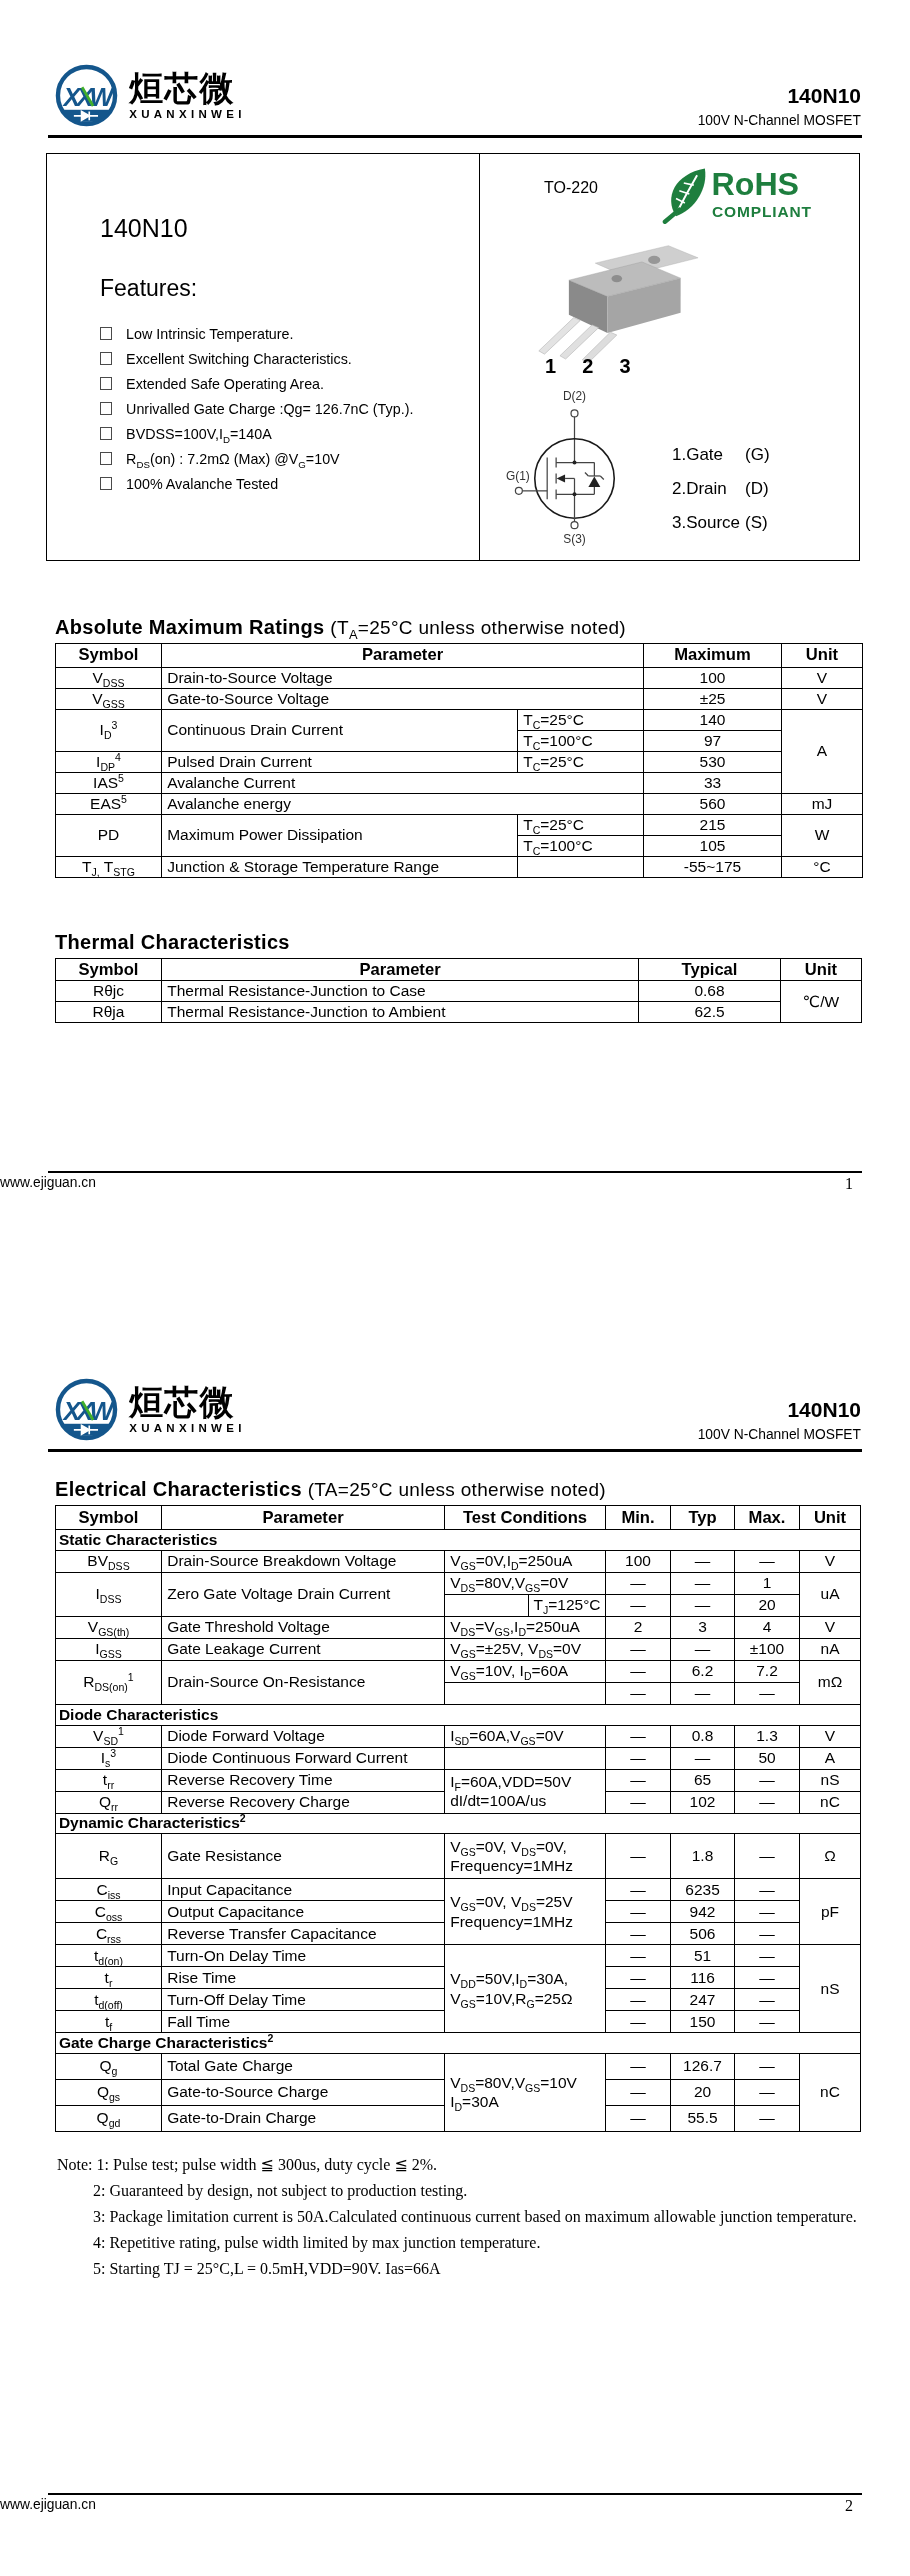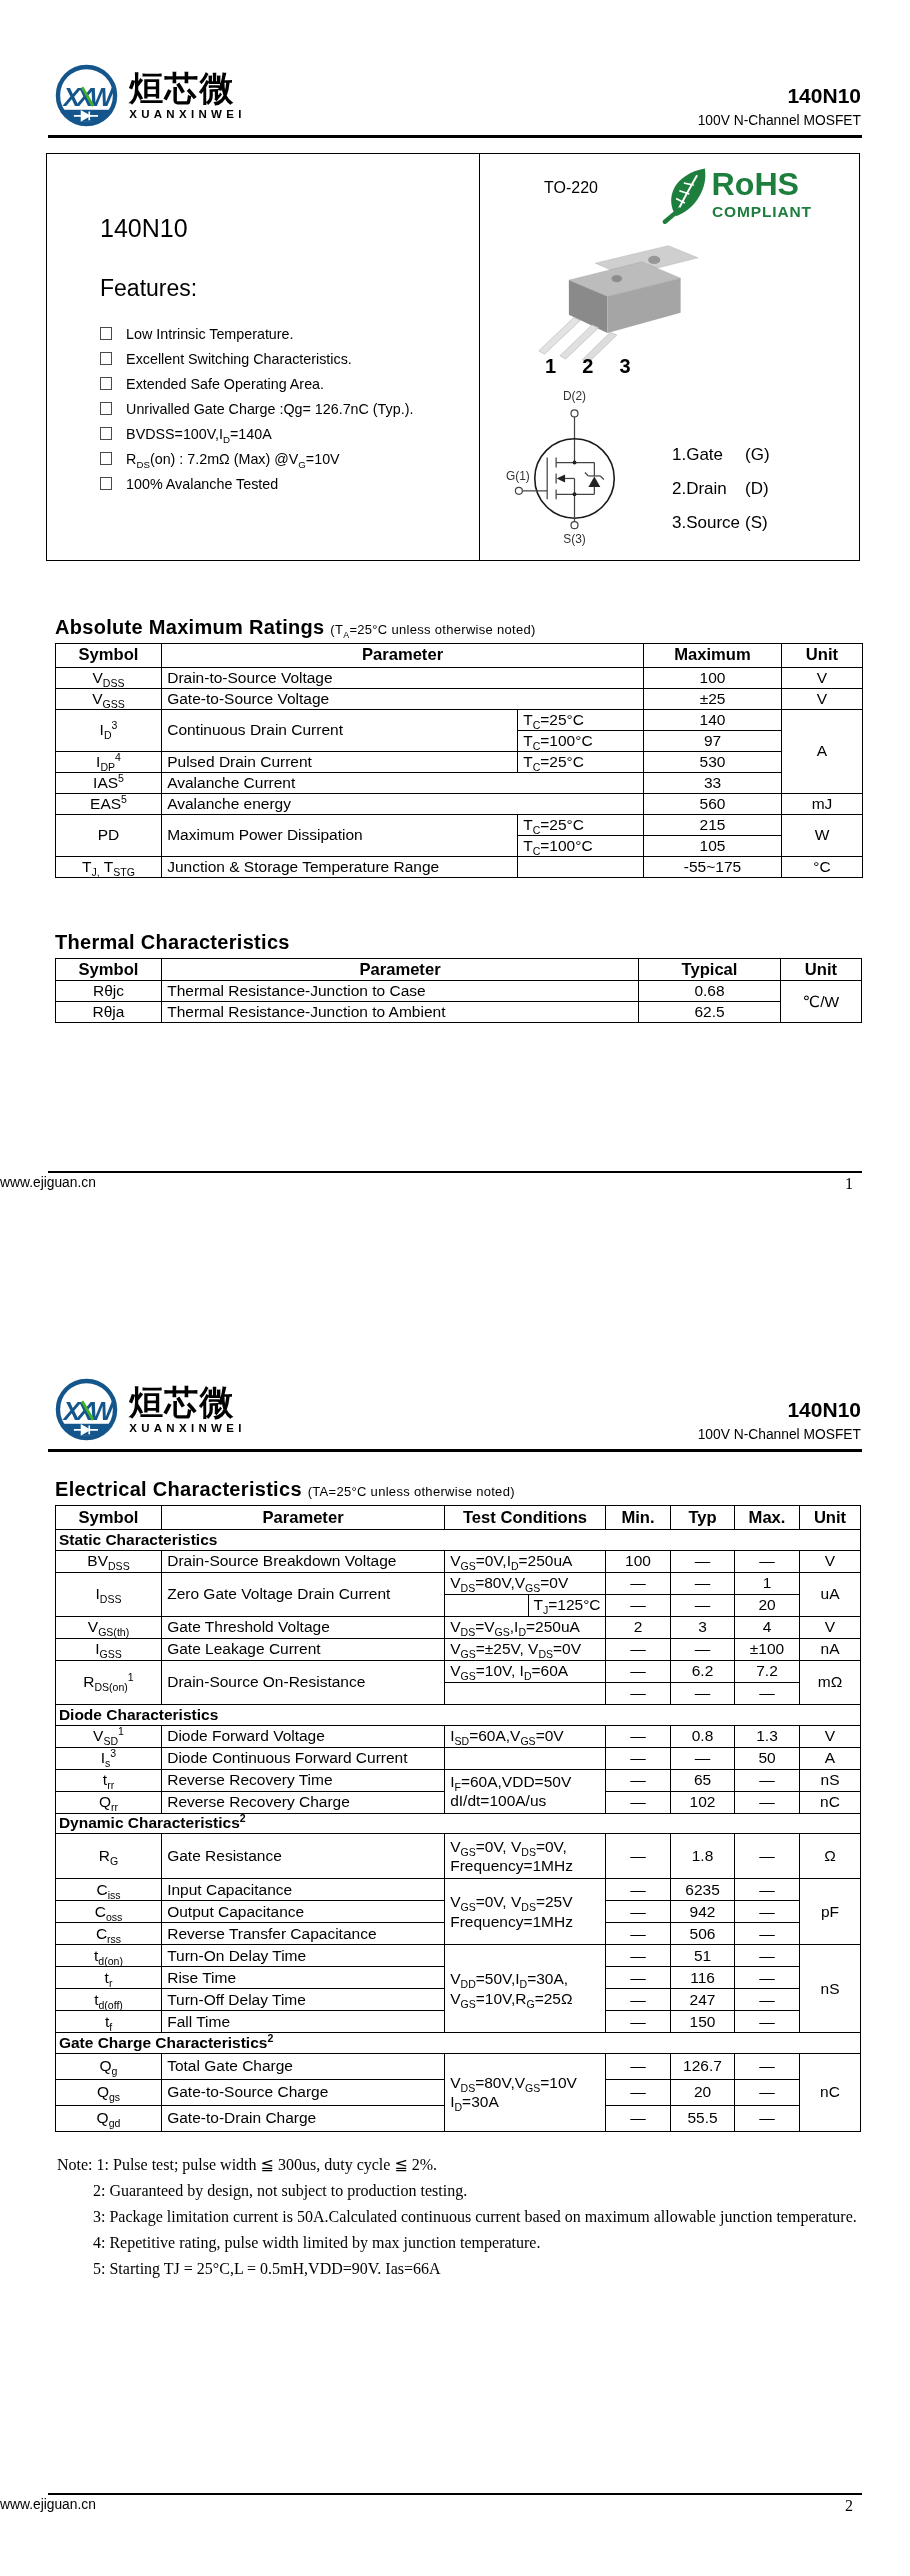--- a/index.html
+++ b/index.html
@@ -35,21 +35,21 @@
   .rohs{position:absolute;right:15px;top:9.2px;width:184px;height:61px;}
   .pkg3d{position:absolute;left:32px;top:75px;width:195px;height:143px;}
   .pin-numbers{position:absolute;left:47px;top:201px;font-size:20px;font-weight:700;letter-spacing:10.3px;margin-left:18px;}
   .mosfet{position:absolute;left:20px;top:231px;width:149px;height:172px;}
   .legend{position:absolute;left:192px;top:284px;font-size:17px;}
   .lg-row{display:flex;height:34px;align-items:center;}
   .lg-name{width:73px;}
 
   
   .sec-title{margin:55px 0 0 55px;font-size:20px;font-weight:700;letter-spacing:0.3px;}
-  .sec-note{font-size:13px;font-weight:400;}
+  .sec-note{font-size:19px;font-weight:400;}
   .mt2{margin-top:53px;}
 
   
   .t{border-collapse:collapse;margin:4.6px 0 0 55px;table-layout:fixed;width:806px;border:1.7px solid #000;}
   .t td{border:1.1px solid #000;font-size:15.5px;text-align:center;padding:0.6px 3.4px;overflow:hidden;box-sizing:border-box;}
   .t .tl{text-align:left;padding-left:5.2px;}
   .t tr.th td{font-weight:700;font-size:16.6px;}
   .t1 tr{height:21px;} .t1 tr.th{height:23.5px;}
   .t2 tr{height:20.7px;} .t2 tr.th{height:22px;}
   .t3 tr{height:22px;} .t3 tr.th{height:24px;}

